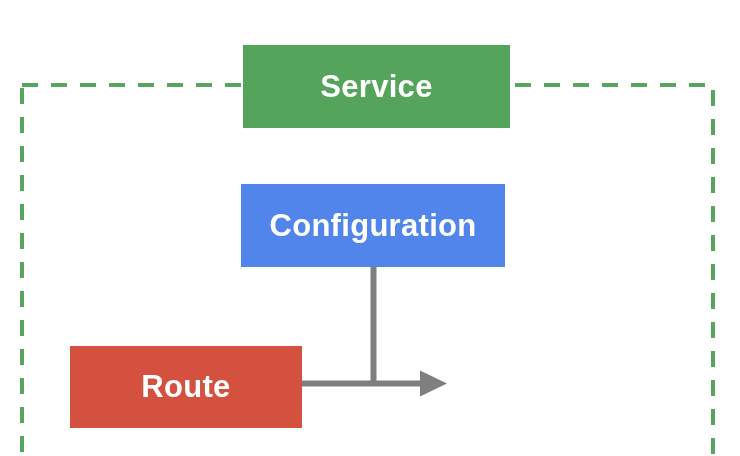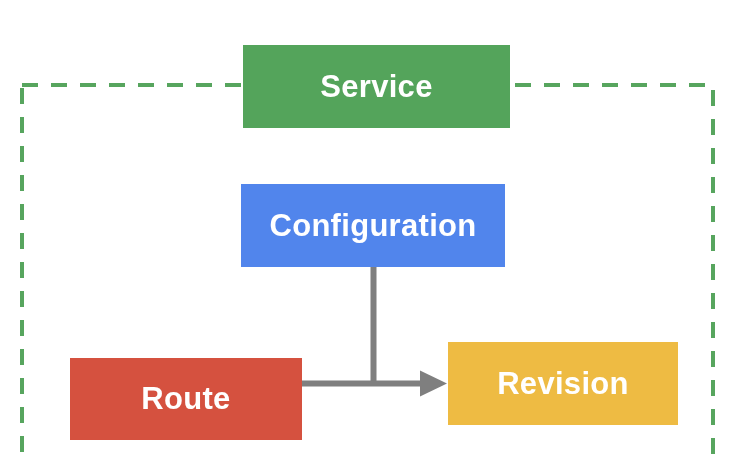--- a/index.html
+++ b/index.html
@@ -27,21 +27,21 @@
     position: absolute;
     display: flex;
     align-items: center;
     justify-content: center;
     font-weight: bold;
     font-size: 31px;
     letter-spacing: 0.3px;
   }
   .node-service       { left: 243px; top: 17px;  width: 267px; height: 83px; }
   .node-configuration { left: 241px; top: 156px; width: 264px; height: 83px; }
-  .node-route         { left: 70px;  top: 330px; width: 232px; height: 82px; }
+  .node-route         { left: 70px;  top: 318px; width: 232px; height: 82px; }
   .node-revision      { left: 448px; top: 314px; width: 230px; height: 83px; }
 </style>
 </head>
 <body>
 
 <div class="stage">
 
   <svg class="connector-layer" width="740" height="456" viewBox="0 0 740 456">
 
     <rect x="22" y="57" width="691" height="377" fill="none" stroke-width="4" stroke-dasharray="16 13" stroke="#57A55E"></rect>
@@ -58,17 +58,14 @@
   </div>
 
   <div class="node node-configuration" style="background-color: rgb(81, 133, 236); color: rgb(255, 255, 255);">
     <span>Configuration</span>
   </div>
 
   <div class="node node-route" style="background-color: rgb(213, 81, 63); color: rgb(255, 255, 255);">
     <span>Route</span>
   </div>
 
-  <div class="node node-revision" style="background-color: rgb(238, 187, 67); color: rgb(255, 255, 255);">
-    <span>Revision</span>
-  </div>
 
 </div>
 
 </body></html>

